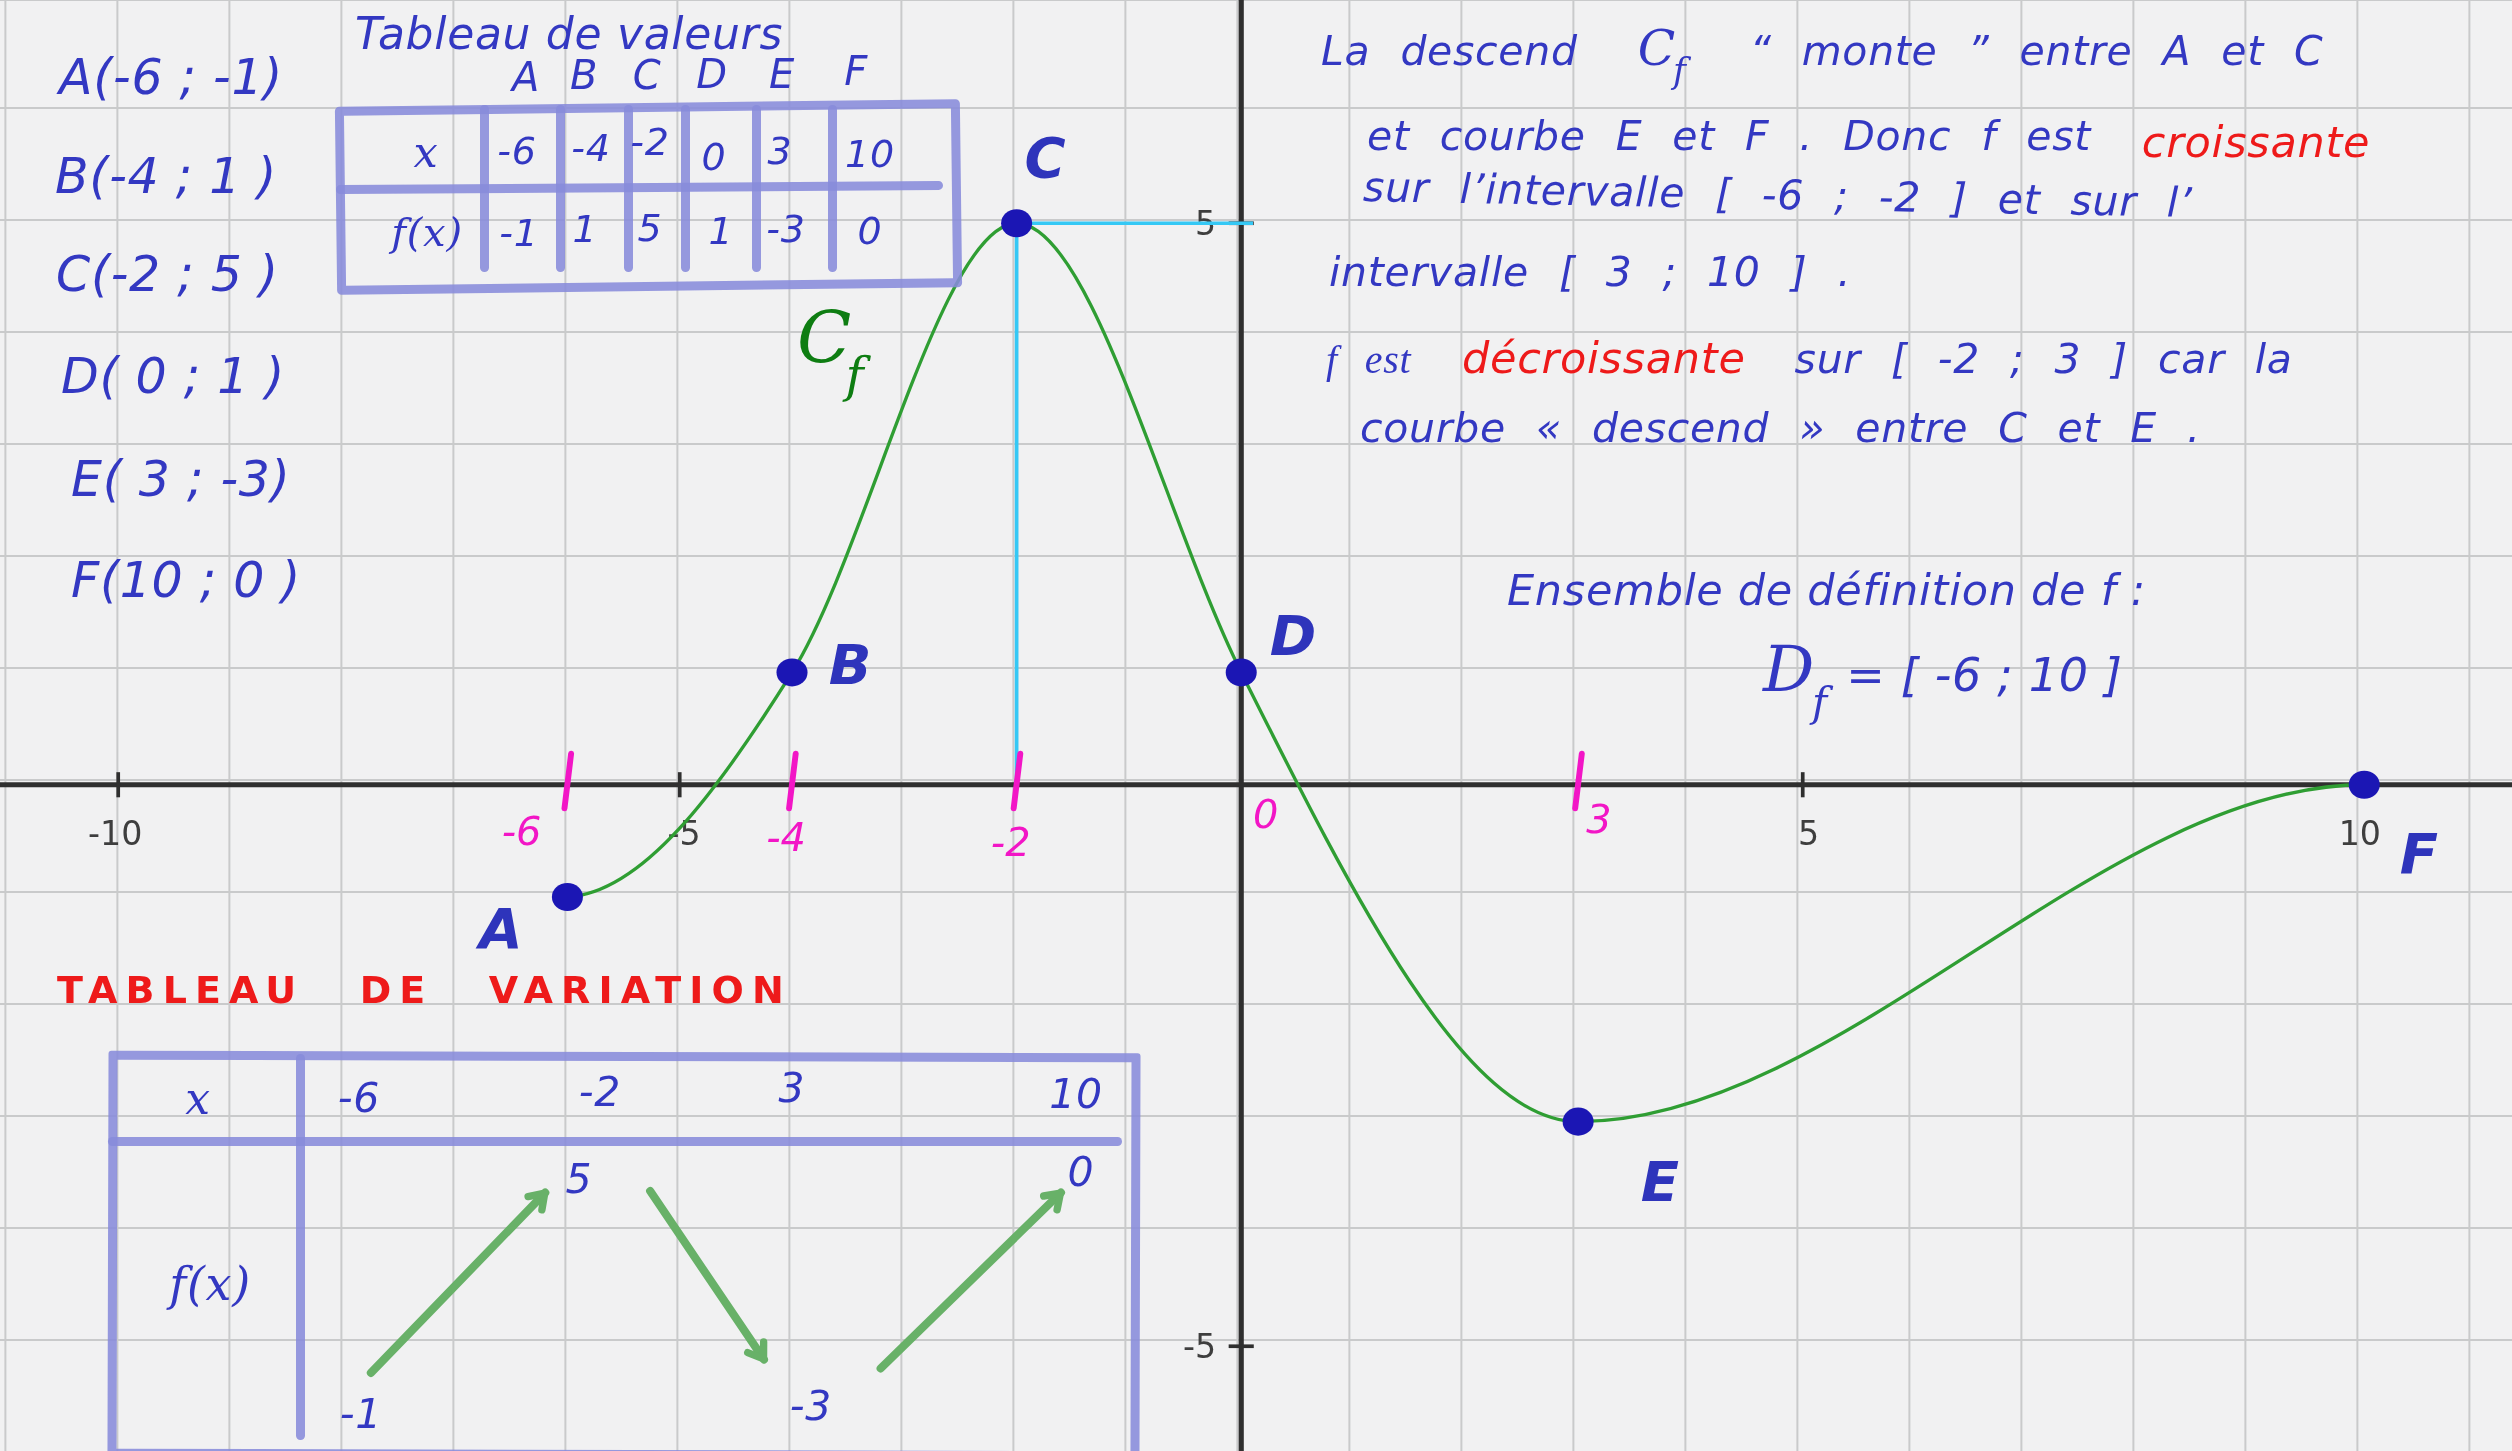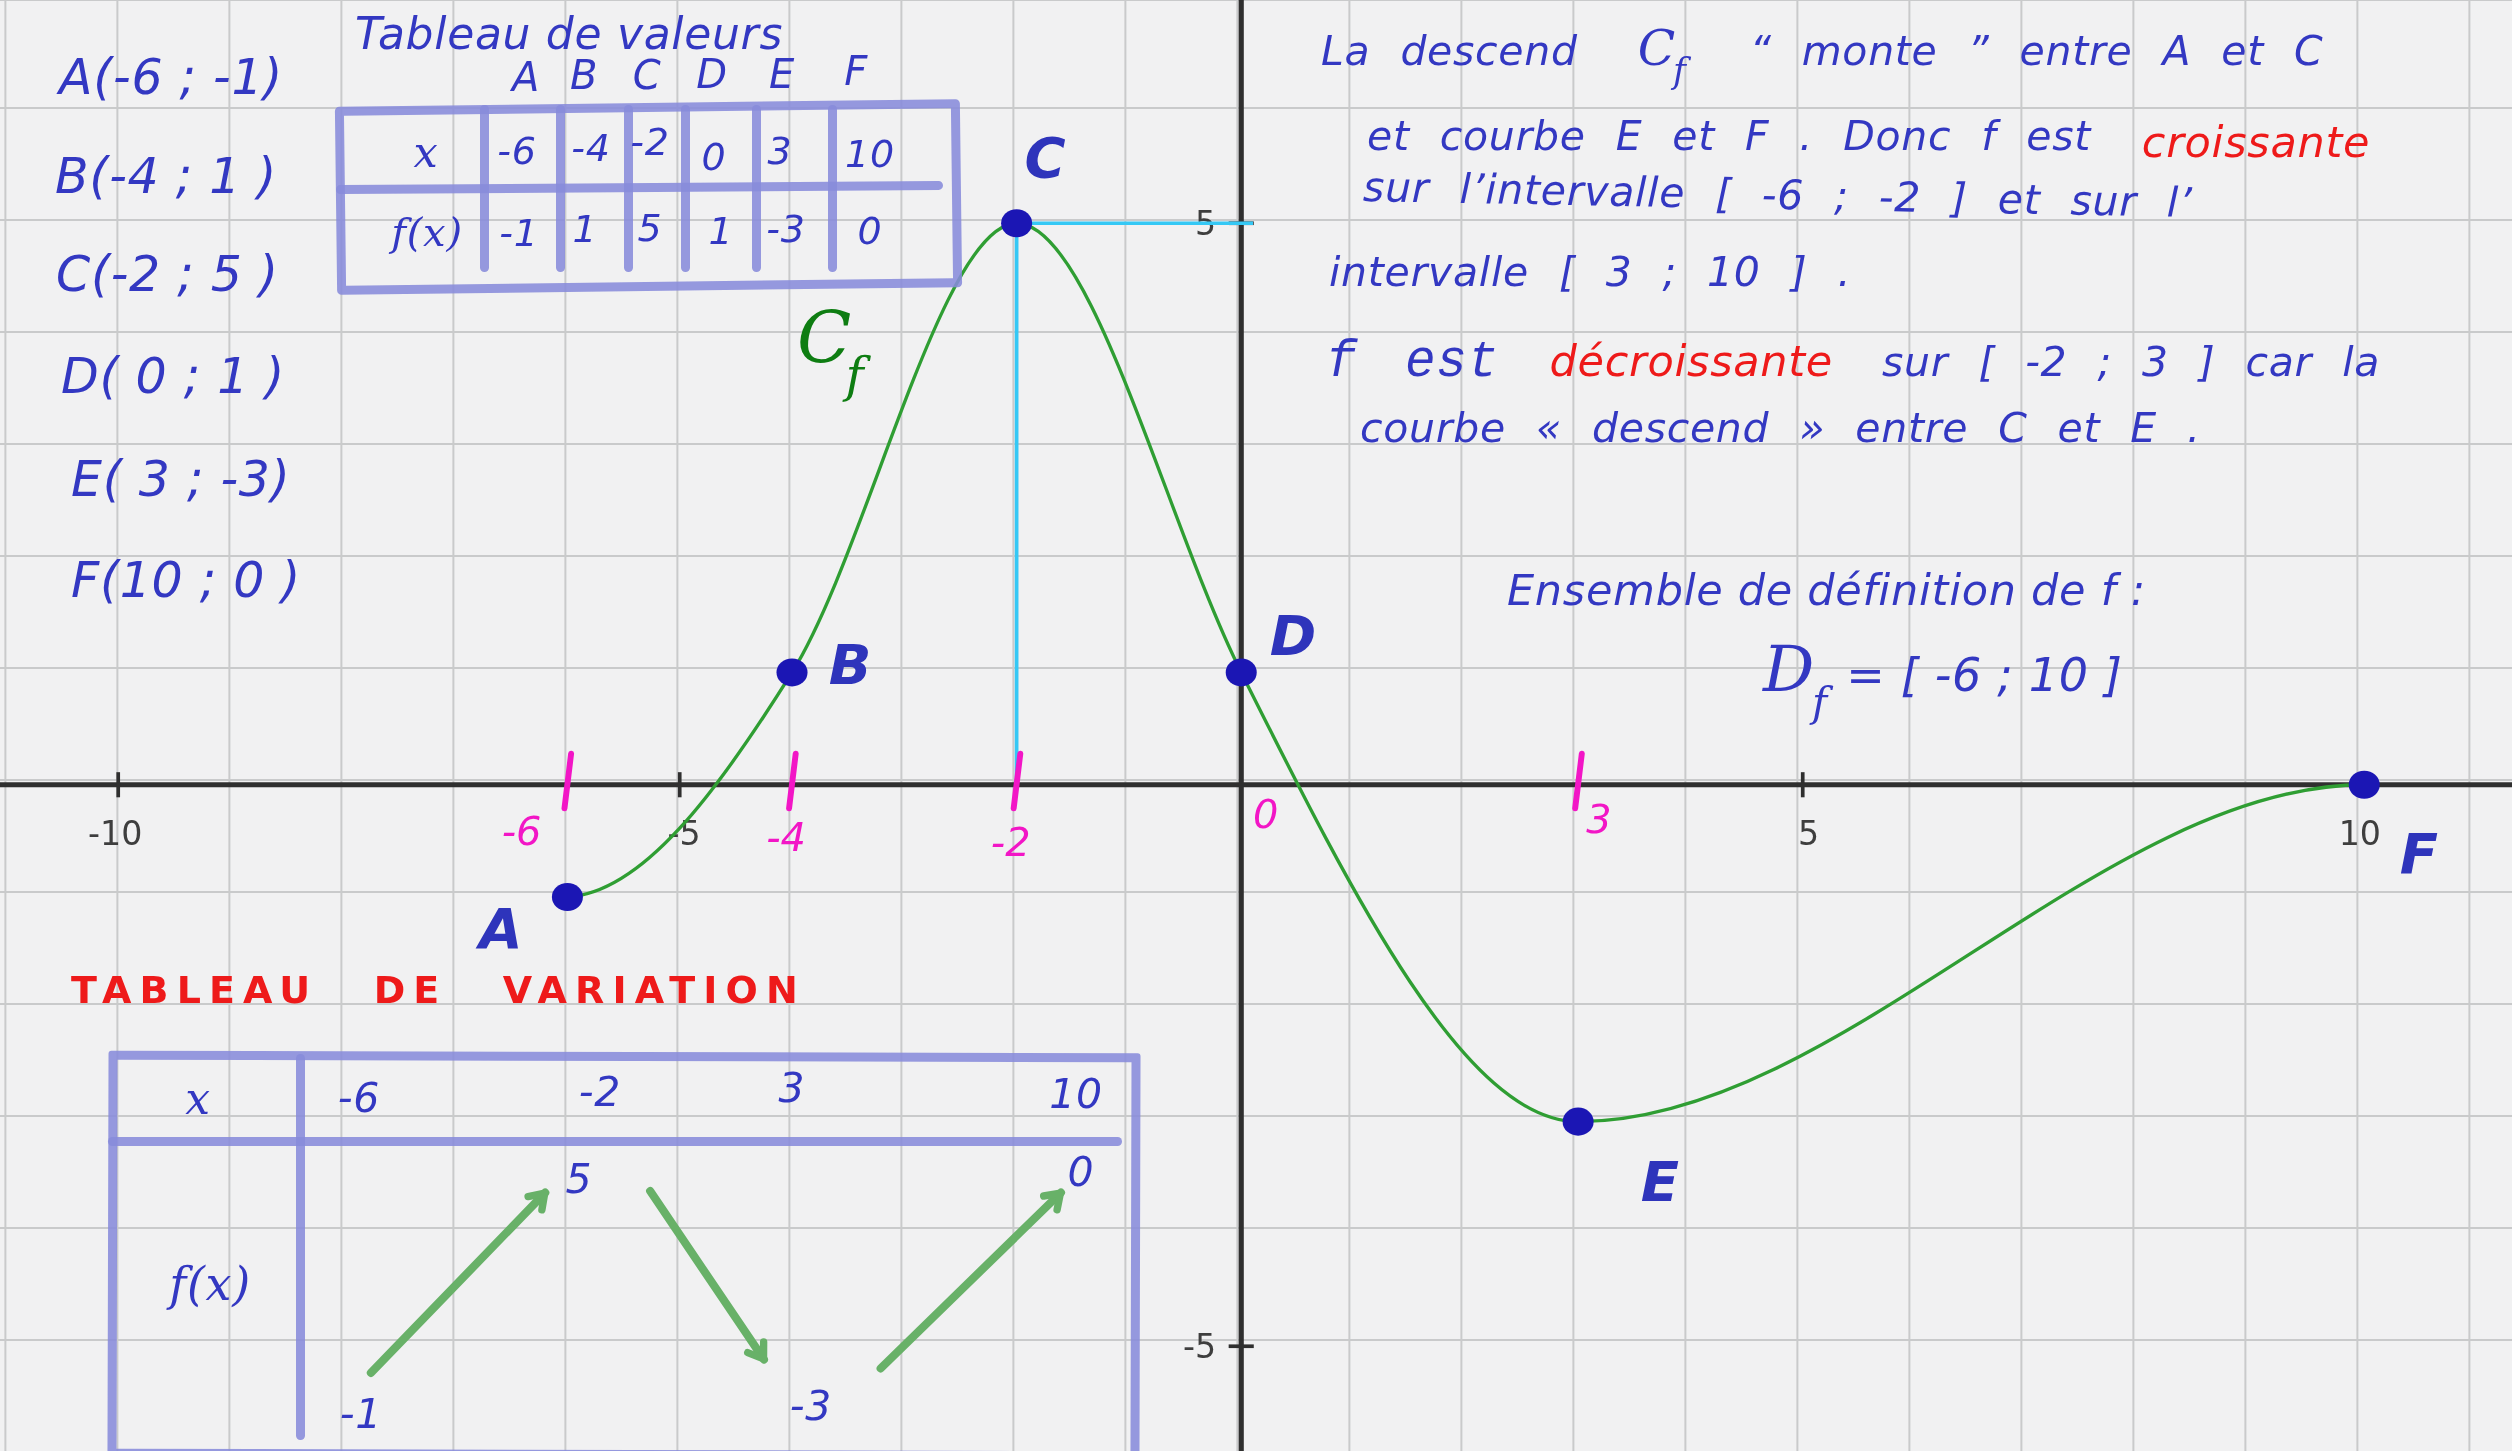--- a/index.html
+++ b/index.html
@@ -31,21 +31,21 @@
   .vt-mid{position:absolute;left:336px;top:183px;width:607px;height:8.9px;background:rgba(135,139,219,.88);border-radius:4.4px;transform:rotate(-.4deg);}
   .vt-title{font-size:44px;}
   .vt-letter{font-size:40px;}
   .vt-cell{font-size:38px;}
 
   
   .rt{font-size:41px;line-height:1.12;word-spacing:16.3px;}
   .rt .redw{position:relative;top:7.4px;margin-left:20.7px;font-size:43px;}
   .cfrag .cf-c{font-family:"DejaVu Serif",serif;font-style:italic;font-size:49px;}
   .cfrag .cf-f{font-family:"DejaVu Serif",serif;font-style:italic;font-size:35px;position:relative;top:17.7px;left:-3px;}
-  .leadf{font-family:Liberation Mono, monospace;font-size:51px;}
+  .leadf{font-family:Liberation Serif, serif;font-size:40px;}
 
   
   .dom1{font-size:43px;}
   .dom2{font-size:46px;}
   .dom2 .d-main{font-family:"DejaVu Serif",serif;font-size:64px;}
   .dom2 .d-sub{font-family:"DejaVu Serif",serif;font-size:41px;position:relative;top:25px;left:-3px;}
 
   
   .curve-label{position:absolute;left:797px;top:296px;color:#0e7d12;font-style:italic;}
   .curve-label .c{font-family:"DejaVu Serif",serif;font-size:71px;}
@@ -177,21 +177,21 @@
     </div>
     <div class="tl hw rt" style="left:1360px;top:406px">courbe    «  descend  »     entre  C  et  E  .</div>
 
     <div class="tl hw dom1" style="left:1507px;top:565px">Ensemble  de   définition  de   f  :</div>
     <div class="tl hw dom2" style="left:1763px;top:632px">
       <span class="d-main">D</span><span class="d-sub">f</span><span>  =  [ -6 ; 10 ]</span>
     </div>
   </div>
 
   <div>
-    <div class="tl var-title" style="left:71px;top:968px">TABLEAU  DE  VARIATION</div>
+    <div class="tl var-title" style="left:57px;top:968px">TABLEAU  DE  VARIATION</div>
     <div class="var-frame"></div>
     <div class="var-vdiv"></div>
     <div class="var-mid"></div>
 
     <span class="abs hw serif var-cell" style="left:198px;top:1098px;font-size:44px">x</span>
     <span class="abs hw var-cell" style="left:359px;top:1098px">-6</span>
     <span class="abs hw var-cell" style="left:600px;top:1092px">-2</span>
     <span class="abs hw var-cell" style="left:792px;top:1088px">3</span>
     <span class="abs hw var-cell" style="left:1076px;top:1094px">10</span>
 

